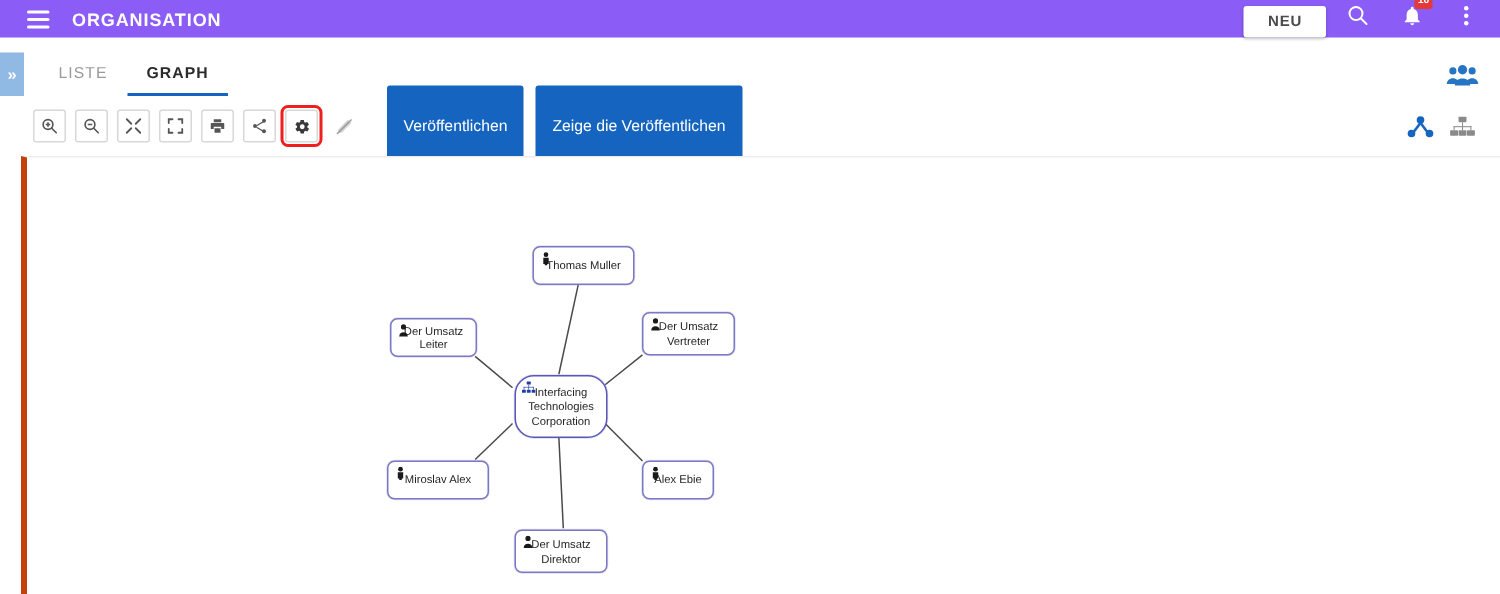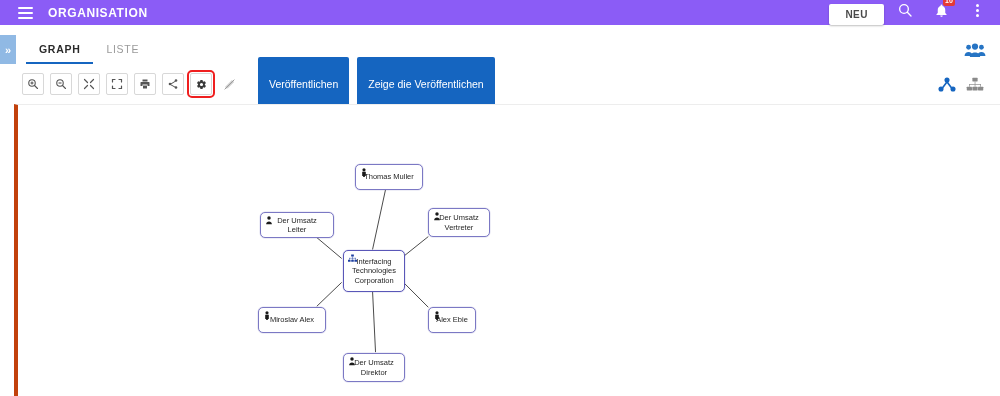--- a/index.html
+++ b/index.html
@@ -243,21 +243,21 @@
     pointer-events: none;
   }
   .node-icon {
     position: absolute;
     left: 3px; top: 2px;
     width: 10px; height: 10px;
     display: flex;
     align-items: center;
     justify-content: center;
   }
-  .node.center { border-color: #5a57b8; border-width: 1.5px; }
+  .node.center { border-color: #5a57b8; border-width: 1.5px; border-radius: 13px; }
 </style>
 </head>
 <body>
 
 <div class="appbar">
   <div class="hamburger">
     <span></span>
       <span></span>
       <span></span>
   </div>
@@ -287,22 +287,22 @@
           <i></i>
         </span>
     </div>
   </div>
 </div>
 
 <div class="tabbar">
   <div class="expander">»</div>
 
   <div class="tabs">
+    <div class="tab">LISTE</div>
     <div class="tab active">GRAPH</div>
-    <div class="tab">LISTE</div>
   </div>
 
   <div class="tabbar-right">
     <div style="display:flex;">
       <svg width="22" height="16" viewBox="0 0 24 16" fill="#2674c4">
         <circle cx="5" cy="5" r="2.6"></circle>
         <circle cx="19" cy="5" r="2.6"></circle>
         <circle cx="12" cy="4.2" r="3.4"></circle>
         <path d="M0.6 14.5c0-2.6 2-4.2 4.4-4.2s4.4 1.6 4.4 4.2z"></path>
         <path d="M14.6 14.5c0-2.6 2-4.2 4.4-4.2s4.4 1.6 4.4 4.2z"></path>
@@ -417,21 +417,21 @@
   <div class="node" style="left:337px; top:59px; width:68px; height:26px;">
     <span class="node-icon">
       <svg width="8" height="9" viewBox="0 0 10 12" fill="#1a1a1a">
         <circle cx="5" cy="2.4" r="2.1"></circle>
         <path d="M2.6 5h4.8v5.6H6.1V12H3.9v-1.4H2.6z"></path>
       </svg>
     </span>
     <span class="node-label">Thomas Muller</span>
   </div>
 
-  <div class="node" style="left:242px; top:107px; width:74px; height:26px;">
+  <div class="node" style="left:242px; top:107px; width:58px; height:26px;">
     <span class="node-icon">
       <svg width="8" height="9" viewBox="0 0 10 12" fill="#1a1a1a">
         <circle cx="5" cy="2.6" r="2.3"></circle>
         <path d="M1.2 11c0-2.2 1.7-3.6 3.8-3.6S8.8 8.8 8.8 11z"></path>
       </svg>
     </span>
     <span class="node-label">Der Umsatz Leiter</span>
   </div>
 
   <div class="node" style="left:410px; top:103px; width:62px; height:29px;">

